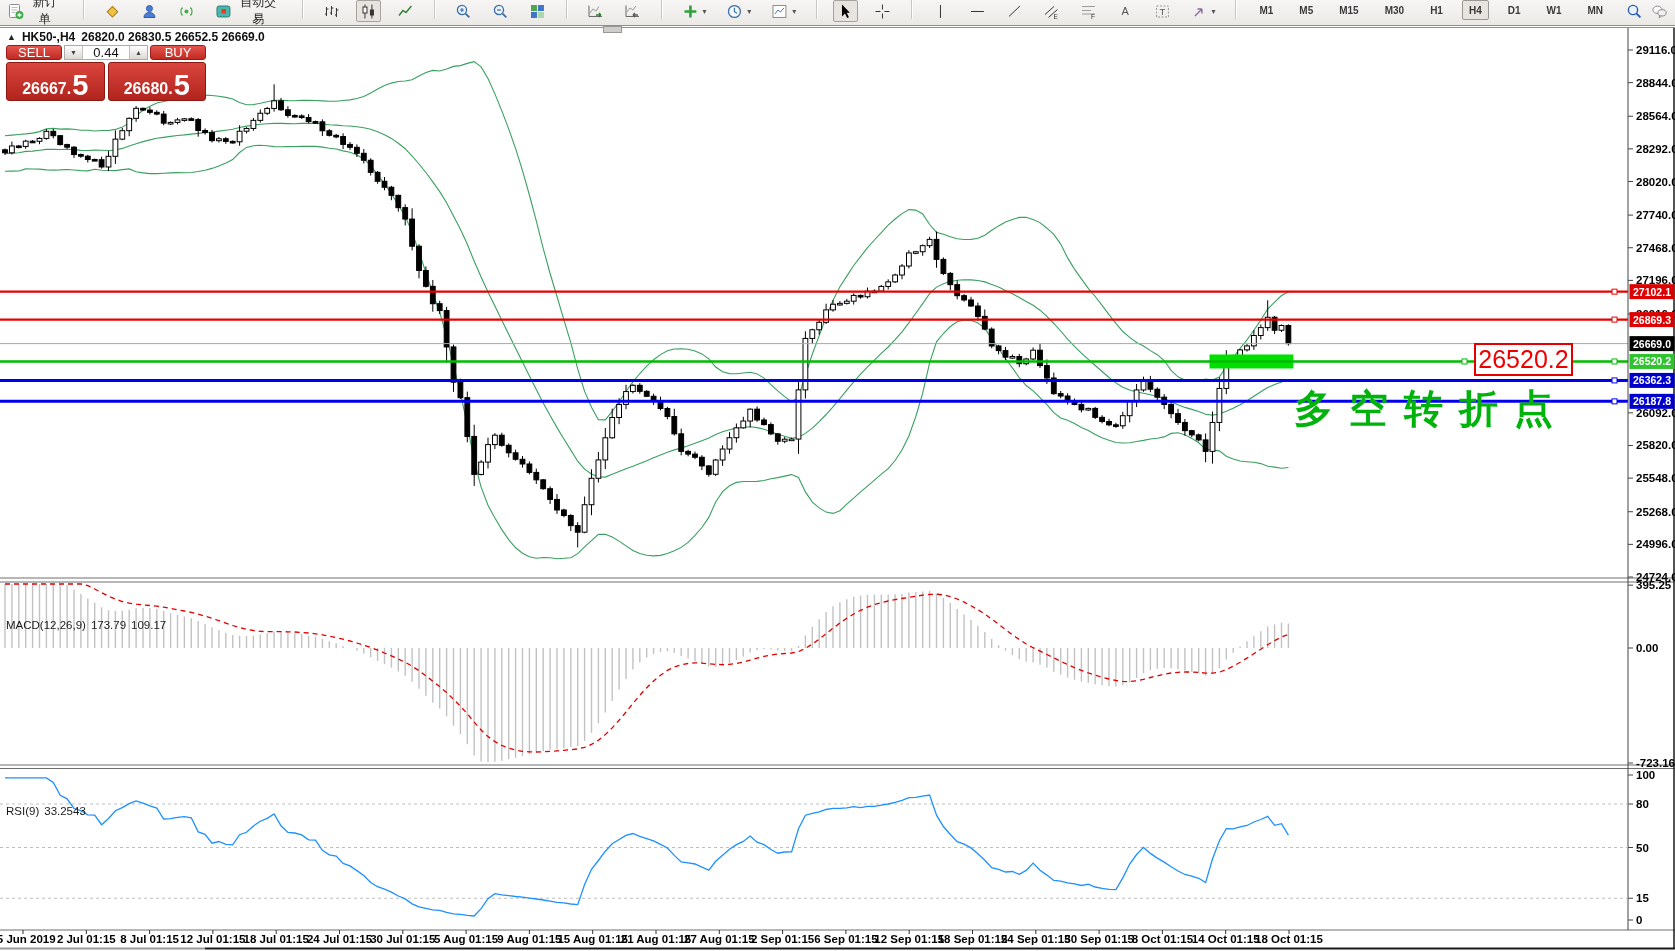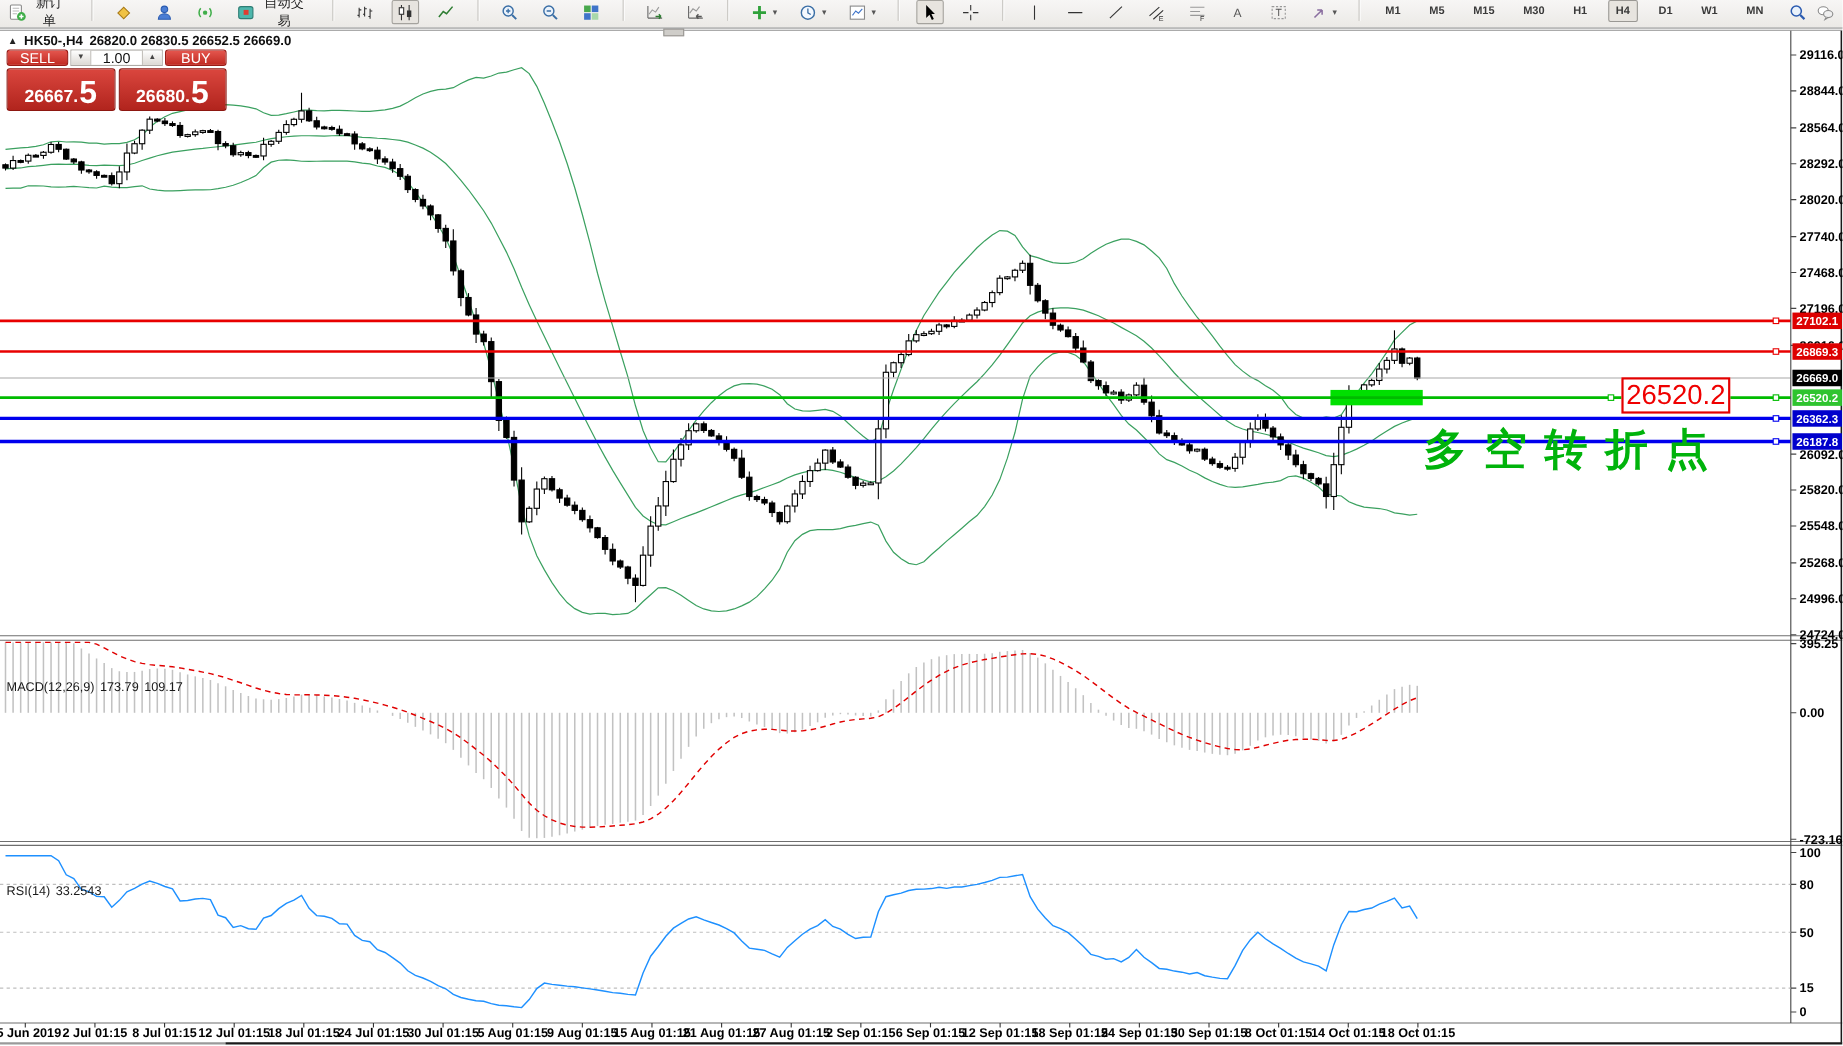--- a/index.html
+++ b/index.html
@@ -960,21 +960,21 @@
   <span class="tri">▲</span>
   <span>HK50-,H4</span>
   <span>26820.0 26830.5 26652.5 26669.0</span>
 </div>
 
 <div class="trade-panel">
   <div class="tp-row1">
     <button class="btn-sell">SELL</button>
     <div class="spinner">
       <button class="spin-btn">▼</button>
-      <span class="spin-val">1.00</span>
+      <span class="spin-val">0.44</span>
       <button class="spin-btn">▲</button>
     </div>
     <button class="btn-buy">BUY</button>
   </div>
   <div class="tp-row2">
     <div class="price-box">
       <span class="pb-main">26667</span>
         <span class="pb-dot">.</span>
         <span class="pb-big">5</span>
     </div>
@@ -983,17 +983,17 @@
         <span class="pb-dot">.</span>
         <span class="pb-big">5</span>
     </div>
   </div>
 </div>
 
 <div class="ind-label" style="top:584px;">
   <span>MACD(12,26,9)</span><b>173.79</b><b>109.17</b>
 </div>
 <div class="ind-label" style="top:770px;">
-  <span>RSI(14)</span><b>33.2543</b>
+  <span>RSI(9)</span><b>33.2543</b>
 </div>
 
 <div class="big-price-label">26520.2</div>
 <div class="cn-note">多空转折点</div>
 
 </body></html>

